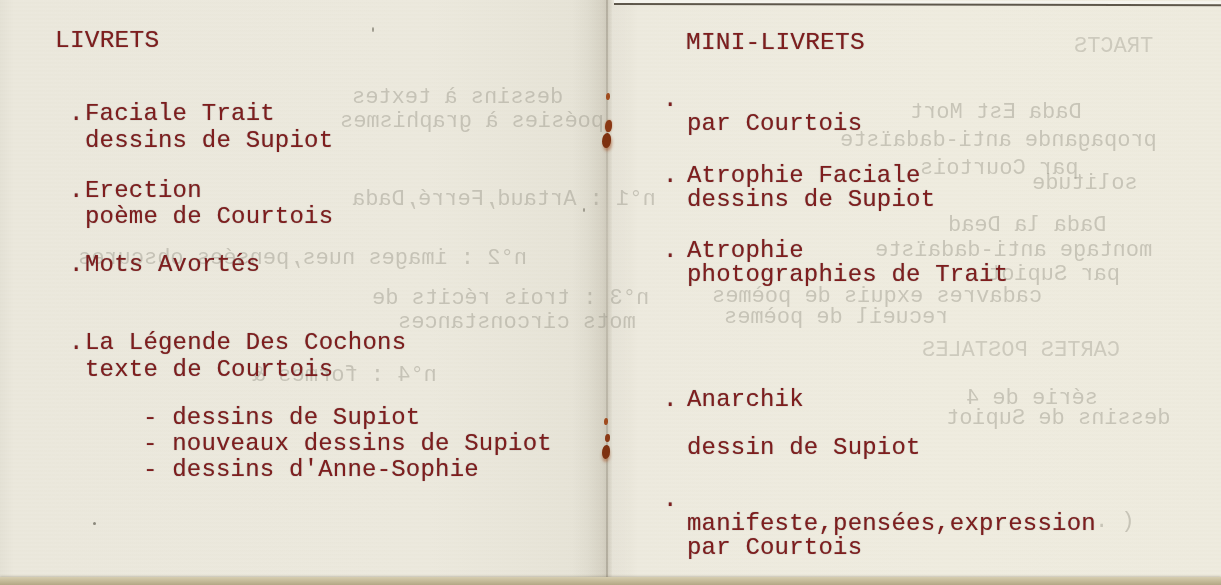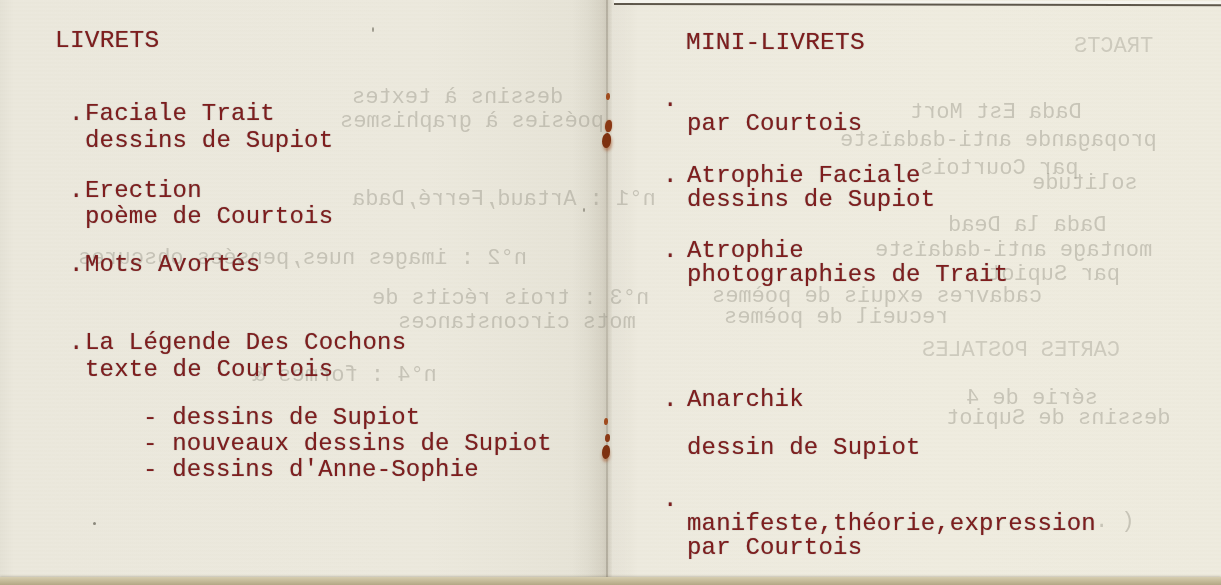--- a/index.html
+++ b/index.html
@@ -135,21 +135,21 @@
   <span class="ln" style="left:663px;top:238px">.</span>
   <span class="ln" style="left:687px;top:238px">Atrophie</span>
   <span class="ln" style="left:687px;top:262px">photographies de Trait</span>
 
 
   <span class="ln" style="left:663px;top:387px">.</span>
   <span class="ln" style="left:687px;top:387px">Anarchik</span>
   <span class="ln" style="left:687px;top:435px">dessin de Supiot</span>
 
   <span class="ln" style="left:663px;top:487px">.</span>
-  <span class="ln" style="left:687px;top:511px">manifeste,théorie,expression</span>
+  <span class="ln" style="left:687px;top:511px">manifeste,pensées,expression</span>
   <span class="ln" style="left:687px;top:535px">par Courtois</span>
 
   <div class="stain" style="left:606px;top:93px;width:4px;height:7px;background:#a04b1e"></div>
   <div class="stain" style="left:605px;top:120px;width:7px;height:12px;background:#8a3814;box-shadow:0 0 2px rgba(160,75,30,.6)"></div>
   <div class="stain" style="left:602px;top:133px;width:9px;height:15px;background:#7e3110;box-shadow:1px 3px 3px rgba(160,75,30,.5)"></div>
   <div class="stain" style="left:604px;top:418px;width:4px;height:7px;background:#a04b1e"></div>
   <div class="stain" style="left:605px;top:434px;width:5px;height:8px;background:#8a3814"></div>
   <div class="stain" style="left:602px;top:445px;width:8px;height:14px;background:#7e3110;box-shadow:0 3px 3px rgba(160,75,30,.5)"></div>
 
   <div class="speck" style="left:93px;top:522px;width:3px;height:3px;background:#8b887c"></div>

